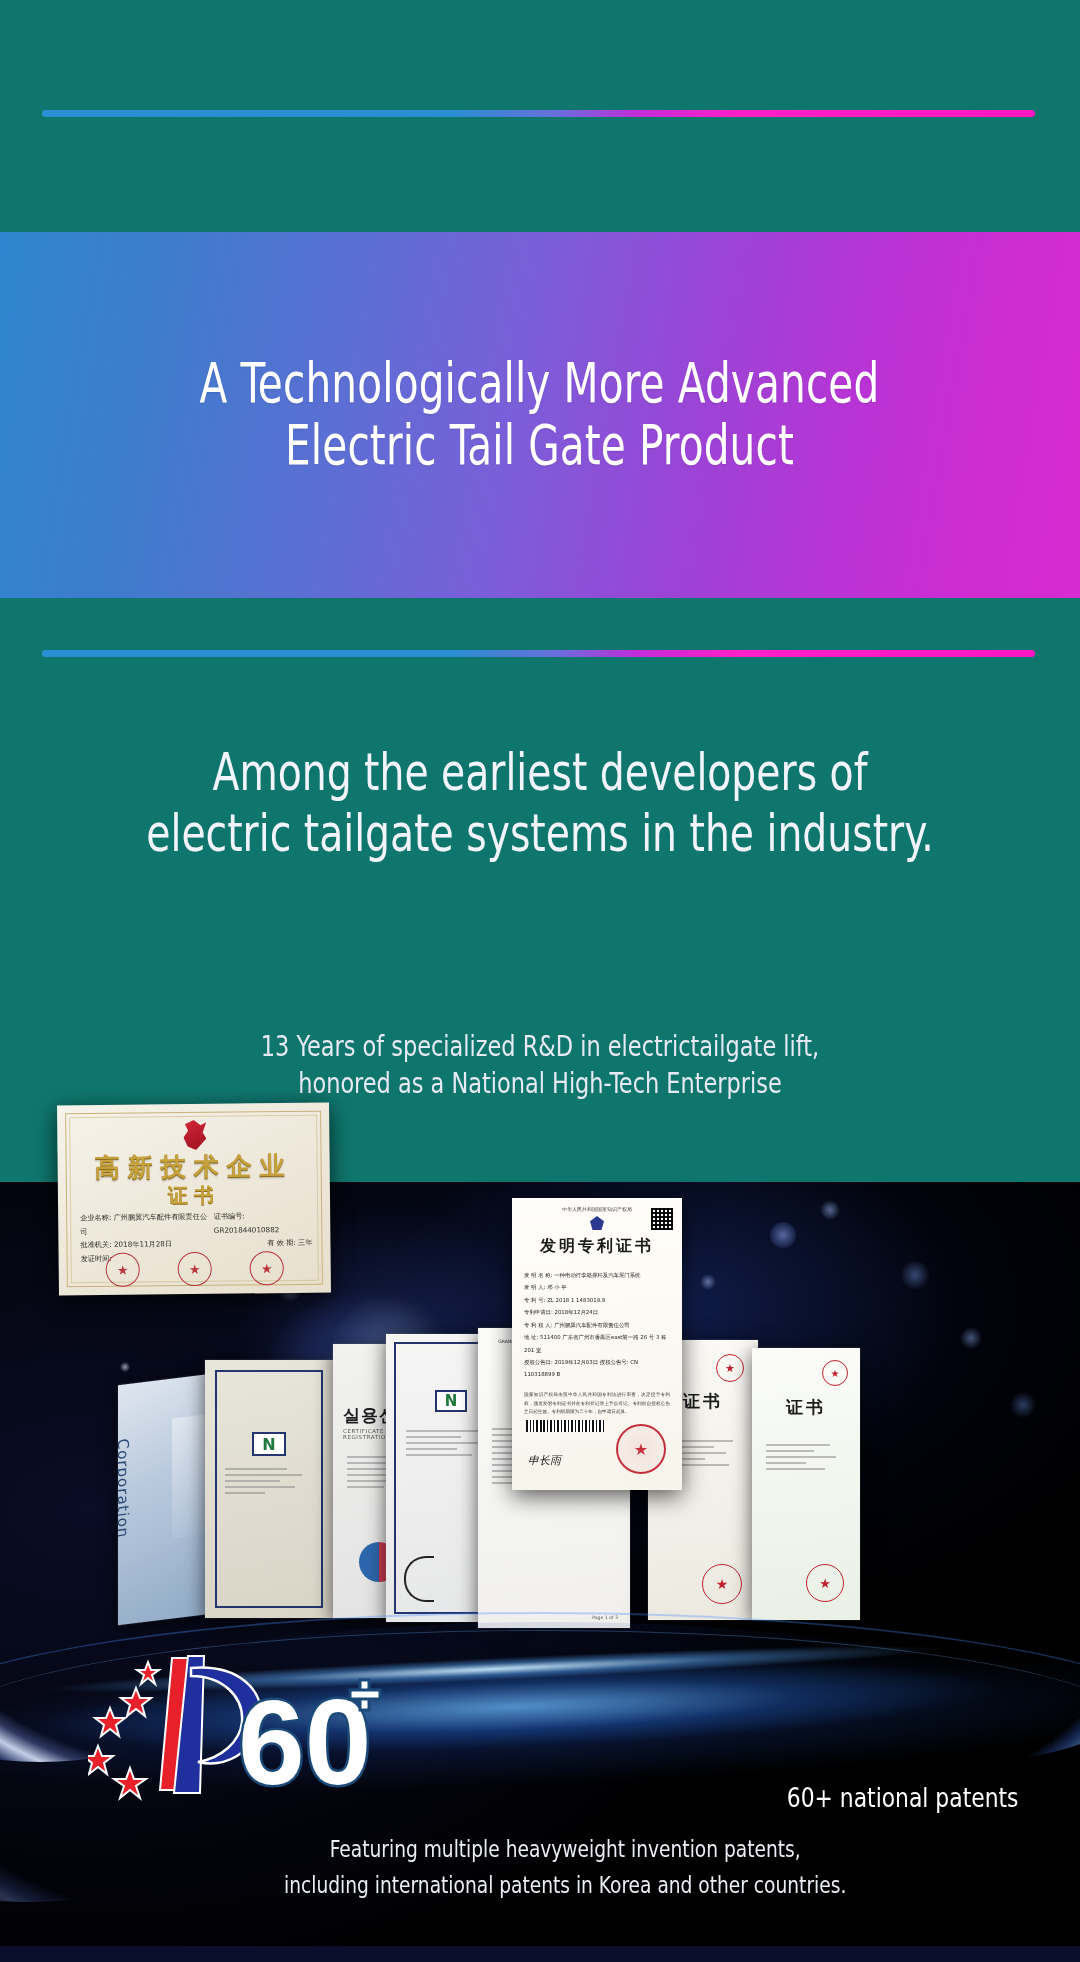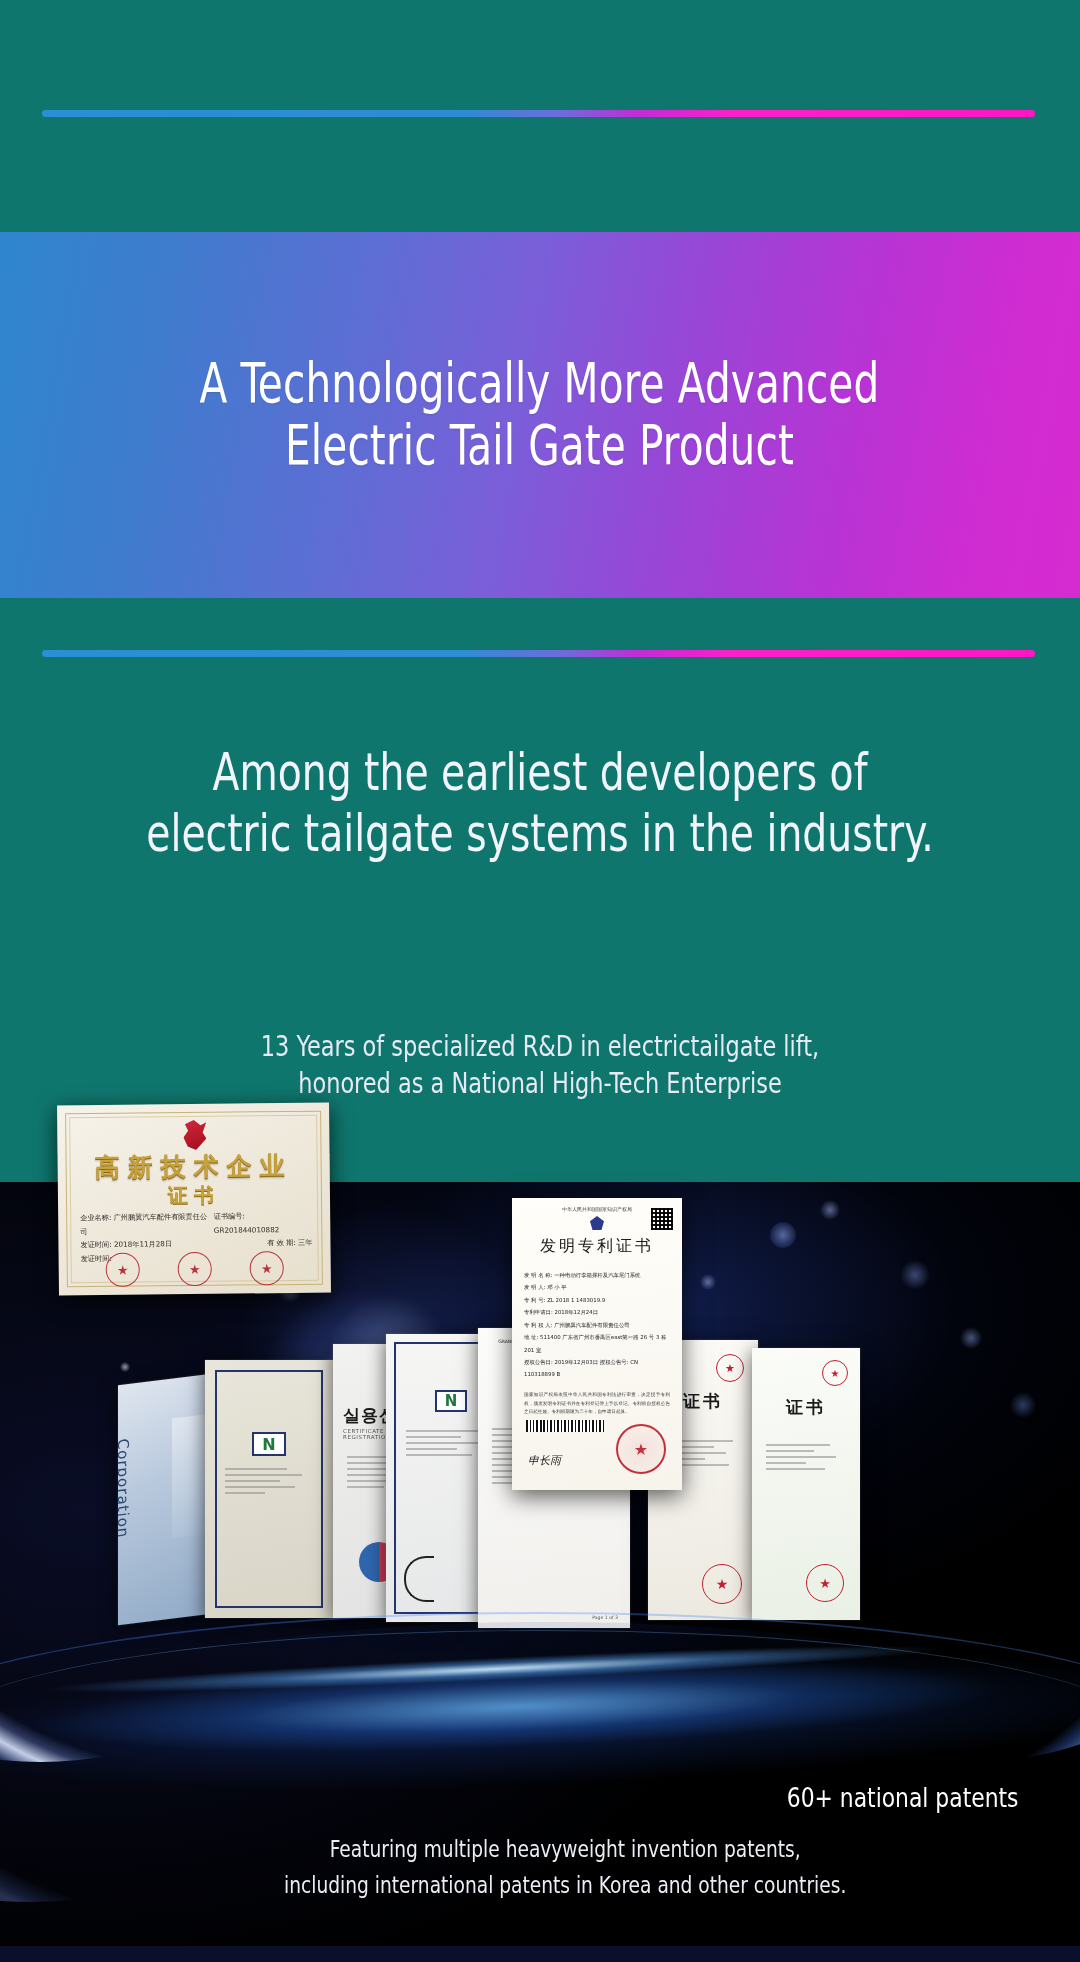--- a/index.html
+++ b/index.html
@@ -176,21 +176,21 @@
   
   #cert-patent {
     position:absolute; left:512px; top:1198px; width:170px; height:292px;
     background:linear-gradient(175deg,#fffefa 0%, #f7f4ec 100%);
     box-shadow:0 6px 22px rgba(0,0,0,.65);
     overflow:hidden;
   }
   #cert-patent .pt-head { margin:8px 10px 0; font-size:5px; color:#444; text-align:center; }
   #cert-patent .pt-logo { width:14px;height:14px;margin:4px auto 0;background:#2b3a8f;
       clip-path:polygon(50% 0,100% 38%,82% 100%,18% 100%,0 38%); }
-  #cert-patent .pt-title { text-align:center; font-size:16px; font-weight:400; color:#1b1b1b; margin-top:6px; letter-spacing:3px; }
+  #cert-patent .pt-title { text-align:center; font-size:16px; font-weight:700; color:#1b1b1b; margin-top:6px; letter-spacing:3px; }
   #cert-patent .pt-qr { position:absolute; right:9px; top:10px; width:22px; height:22px;
       background:
         repeating-linear-gradient(90deg,#111 0 2px,#fff 2px 4px),
         repeating-linear-gradient(0deg,#111 0 2px,#fff 2px 4px);
       background-blend-mode:multiply; }
   #cert-patent .pt-rows { margin:12px 12px 0; font-size:5.4px; color:#232323; line-height:2.3; }
   #cert-patent .pt-para { margin:10px 12px 0; font-size:4.6px; color:#333; line-height:1.9; text-align:justify; }
   #cert-patent .pt-bar { position:absolute; left:14px; bottom:58px; width:78px; height:12px;
       background:repeating-linear-gradient(90deg,#111 0 1.5px,#fff 1.5px 3.5px); }
   #cert-patent .pt-sign { position:absolute; left:16px; bottom:22px; font-size:11px; color:#1c1c1c; font-style:italic; }
@@ -393,21 +393,21 @@
     <div class="cn-border"></div>
     <div class="cn-flame"></div>
     <div class="cn-title">高新技术企业</div>
     <div class="cn-sub">证书</div>
     <div class="cn-rows">
       <div class="row">
           <span>企业名称:  广州鹏翼汽车配件有限责任公司</span>
           <span>证书编号:  GR201844010882</span>
         </div>
       <div class="row">
-          <span>发证时间:  2018年11月28日</span>
+          <span>批准机关:  2018年11月28日</span>
           <span>有 效 期:  三年</span>
         </div>
       <div class="row">
           <span>发证时间:</span>
           <span></span>
         </div>
     </div>
     <div class="cn-seals">
       <div class="seal">★</div>
       <div class="seal">★</div>
@@ -428,19 +428,43 @@
       <div>专 利 权 人: 广州鹏翼汽车配件有限责任公司</div>
       <div>地      址: 511400 广东省广州市番禺区east第一路 26 号 3 栋 201 室</div>
       <div>授权公告日: 2019年12月03日          授权公告号: CN 110318899 B</div>
     </div>
     <div class="pt-para">国家知识产权局依照中华人民共和国专利法进行审查，决定授予专利权，颁发发明专利证书并在专利登记簿上予以登记。专利权自授权公告之日起生效。专利权期限为二十年，自申请日起算。</div>
     <div class="pt-bar"></div>
     <div class="pt-sign">申长雨</div>
     <div class="pt-seal">★</div>
   </div>
 
+  <div class="logo-wrap">
+    <svg class="logo-svg" viewBox="0 0 330 200" xmlns="http://www.w3.org/2000/svg">
+
+      <g fill="#e8202a" stroke="#ffffff" stroke-width="2">
+        <polygon points="48,50 52,60 63,60 54,67 57,78 48,71 39,78 42,67 33,60 44,60"></polygon>
+        <polygon points="22,70 26,80 37,80 28,87 31,98 22,91 13,98 16,87 7,80 18,80"></polygon>
+        <polygon points="60,24 63,32 71,32 64,37 67,46 60,40 53,46 56,37 49,32 57,32"></polygon>
+        <polygon points="10,108 14,118 25,118 16,125 19,136 10,129 1,136 4,125 -5,118 6,118"></polygon>
+        <polygon points="42,130 46,141 58,141 48,148 52,160 42,152 32,160 36,148 26,141 38,141"></polygon>
+      </g>
+
+      <path d="M84,20 L100,20 L96,152 L72,152 Z" fill="#e8202a" stroke="#ffffff" stroke-width="2"></path>
+
+      <path d="M100,18 L116,18 L112,155 L86,155 Z" fill="#1f2f9e" stroke="#ffffff" stroke-width="2"></path>
+      <path d="M103,30 C150,26 178,52 172,84 C166,116 136,130 110,124 C133,120 152,104 154,84 C156,58 134,38 103,38 Z" fill="#1f2f9e" stroke="#ffffff" stroke-width="2.5"></path>
+
+      <text x="150" y="146" font-family="Liberation Sans, sans-serif" font-size="120" font-weight="700" fill="#ffffff" stroke="#1b4a78" stroke-width="5" paint-order="stroke">60</text>
+
+      <g>
+        <rect x="272" y="42" width="9" height="30" fill="#ffffff" stroke="#1b4a78" stroke-width="3"></rect>
+        <rect x="262" y="52" width="30" height="9" fill="#ffffff" stroke="#1b4a78" stroke-width="3"></rect>
+      </g>
+    </svg>
+  </div>
 
   <div class="patents-main">60+ national patents</div>
   <div class="patents-desc">Featuring multiple heavyweight invention patents,
 including international patents in Korea and other countries.</div>
 
   <div class="bottom-strip"></div>
 </div>
 
 </body></html>

